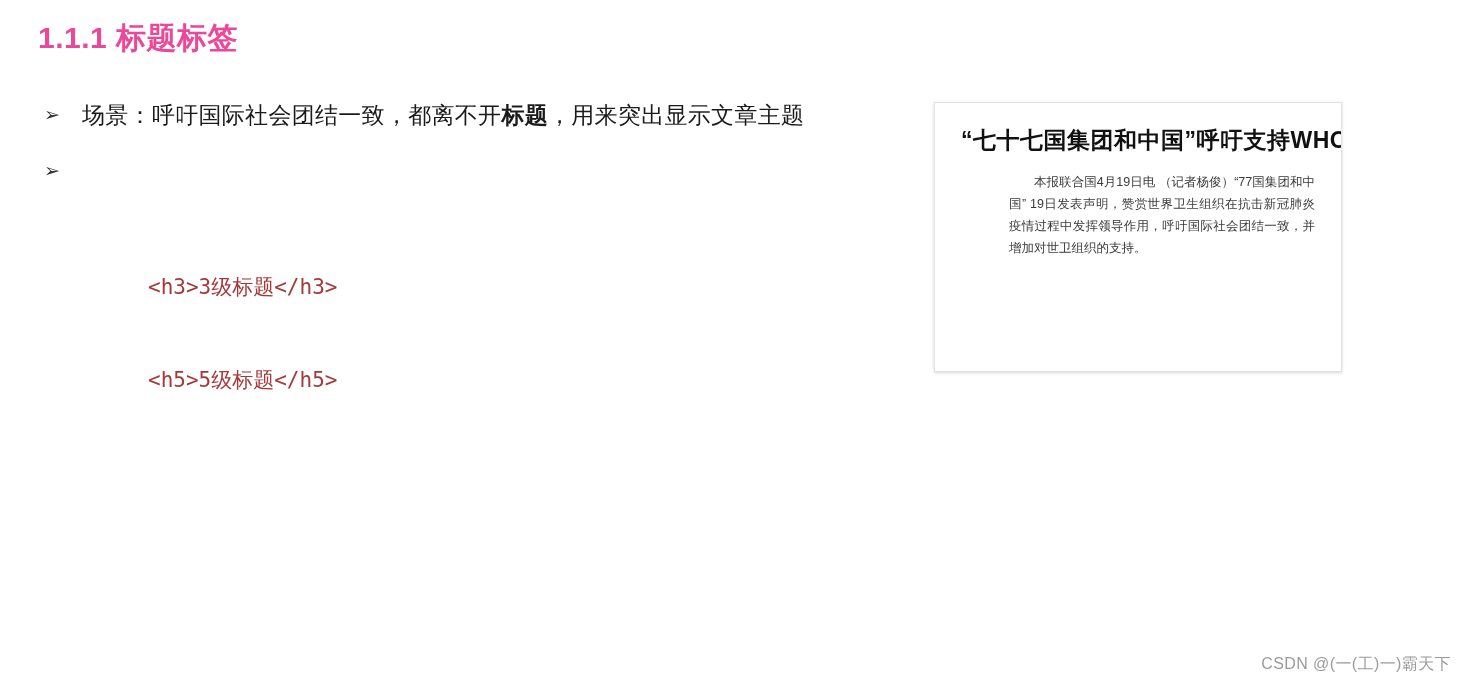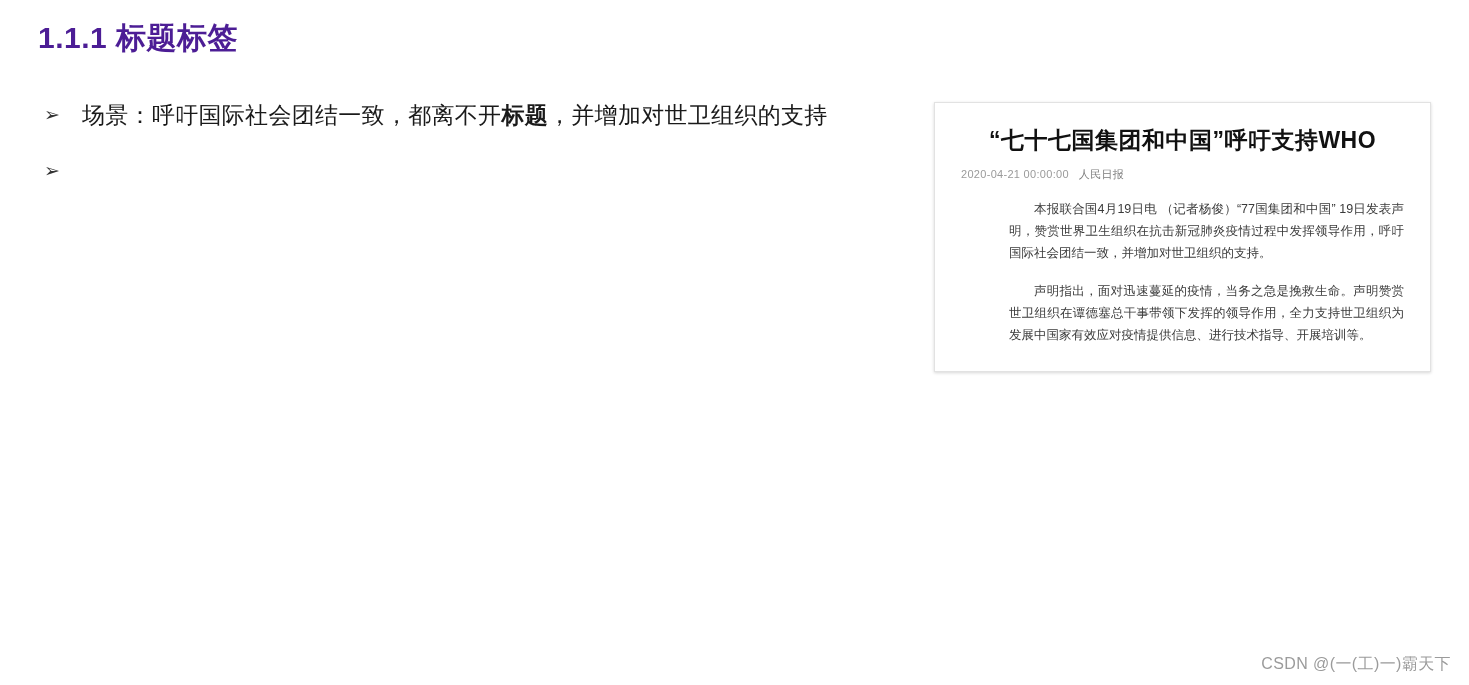--- a/index.html
+++ b/index.html
@@ -22,21 +22,21 @@
     height: 685px;
   }
 
   .page-title {
     position: absolute;
     left: 38px;
     top: 18px;
     font-size: 30px;
     font-weight: bold;
     letter-spacing: 0.5px;
-    color: #4c1d95;
+    color: #ec4899;
   }
 
   .content {
     position: absolute;
     left: 38px;
     top: 98px;
     width: 880px;
   }
 
   .bullet-row {
@@ -74,21 +74,21 @@
   }
   .code-line {
     color: #a33a3a;
   }
 
   
   .news-card {
     position: absolute;
     left: 934px;
     top: 102px;
-    width: 497px;
+    width: 408px;
     height: 270px;
     background: #ffffff;
     border: 1px solid #e2e2e2;
     box-shadow: 0 1px 3px rgba(0,0,0,0.16);
     box-sizing: border-box;
     padding: 22px 26px 26px 26px;
     overflow: hidden;
   }
   .news-headline {
     font-size: 23px;
@@ -134,38 +134,36 @@
 
 <div class="slide">
 
   <div class="page-title">1.1.1 标题标签</div>
 
   <div class="content">
 
     <div class="bullet-row">
       <div class="bullet-marker">➢</div>
       <div class="bullet-text">
-        <span>场景：呼吁国际社会团结一致，都离不开</span><span class="em">标题</span><span>，并增加对世卫组织的支持</span>
+        <span>场景：呼吁国际社会团结一致，都离不开</span><span class="em">标题</span><span>，用来突出显示文章主题</span>
       </div>
     </div>
 
     <div class="bullet-row">
       <div class="bullet-marker">➢</div>
     </div>
 
     <div class="code-block">
+      <div class="code-line">&lt;h3&gt;3级标题&lt;/h3&gt;</div>
+      <div class="code-line">&lt;h5&gt;5级标题&lt;/h5&gt;</div>
       
     </div>
 
   </div>
 
   <div class="news-card">
     <div class="news-headline">“七十七国集团和中国”呼吁支持WHO</div>
-    <div class="news-meta">
-      <span>2020-04-21 00:00:00</span><span class="meta-source">人民日报</span>
-    </div>
     <div class="news-para">本报联合国4月19日电 （记者杨俊）“77国集团和中国” 19日发表声明，赞赏世界卫生组织在抗击新冠肺炎疫情过程中发挥领导作用，呼吁国际社会团结一致，并增加对世卫组织的支持。</div>
-    <div class="news-para">声明指出，面对迅速蔓延的疫情，当务之急是挽救生命。声明赞赏世卫组织在谭德塞总干事带领下发挥的领导作用，全力支持世卫组织为发展中国家有效应对疫情提供信息、进行技术指导、开展培训等。</div>
   </div>
 
   <div class="watermark">CSDN @(一(工)一)霸天下</div>
 
 </div>
 
 </body></html>

